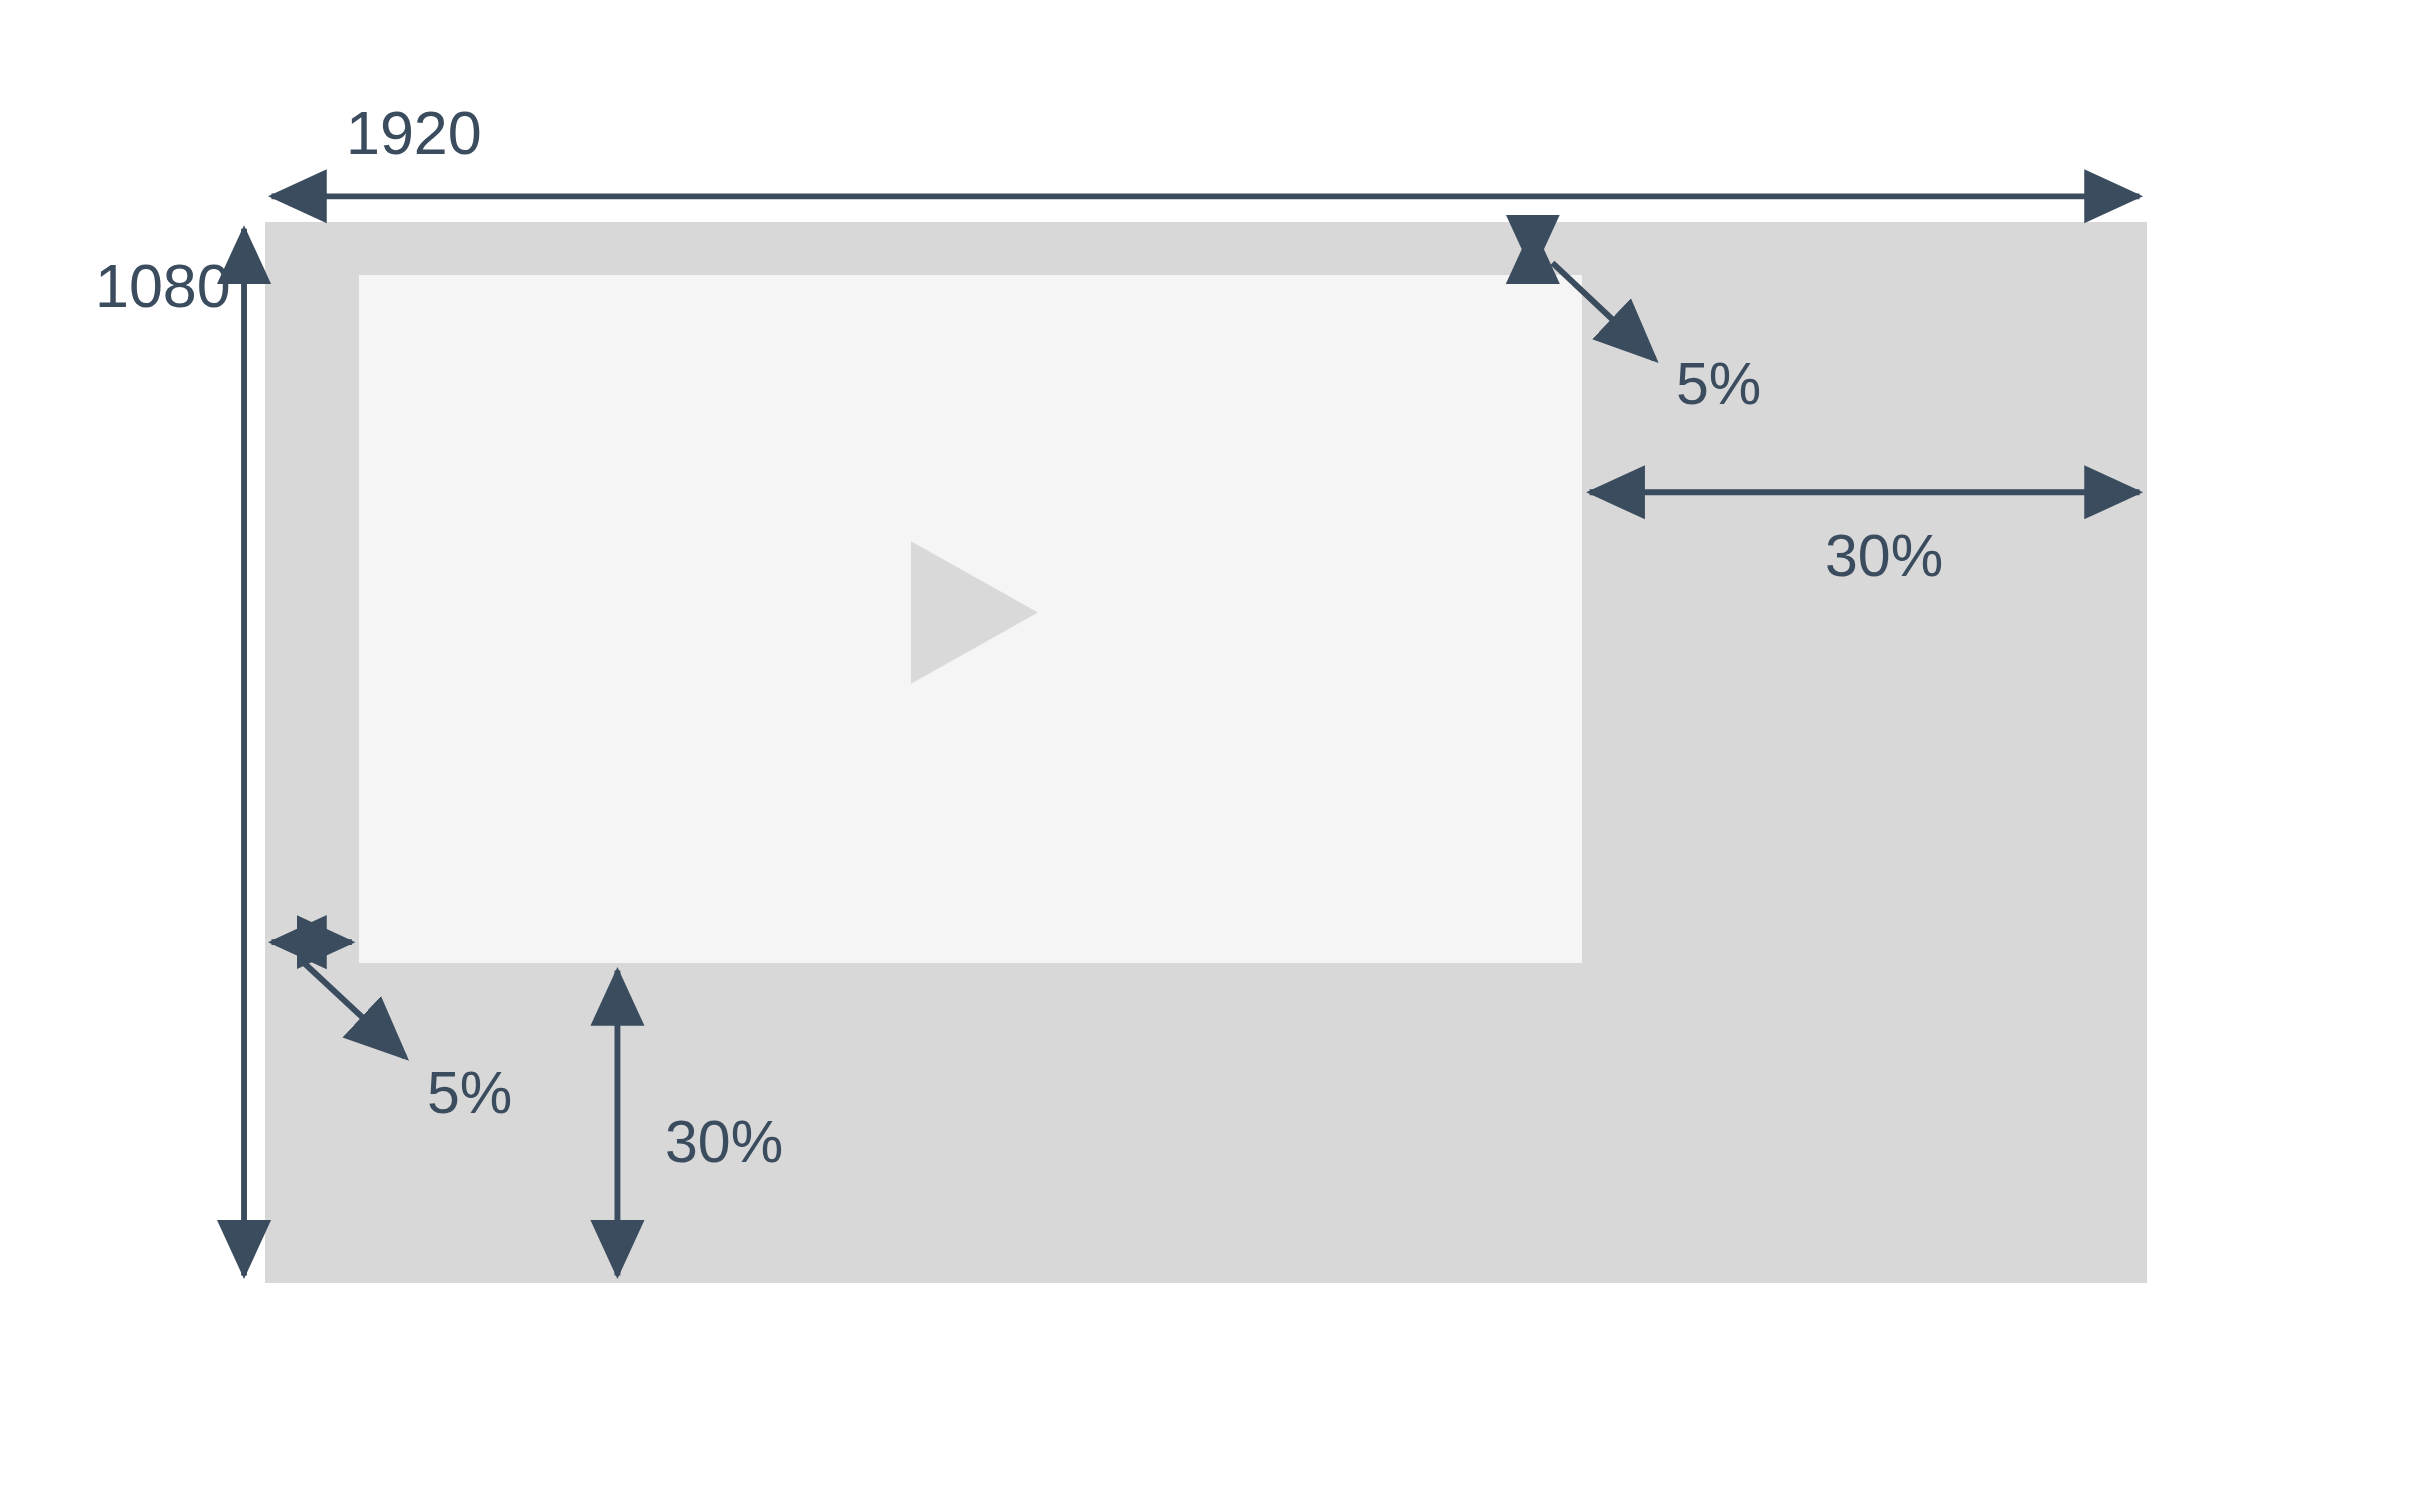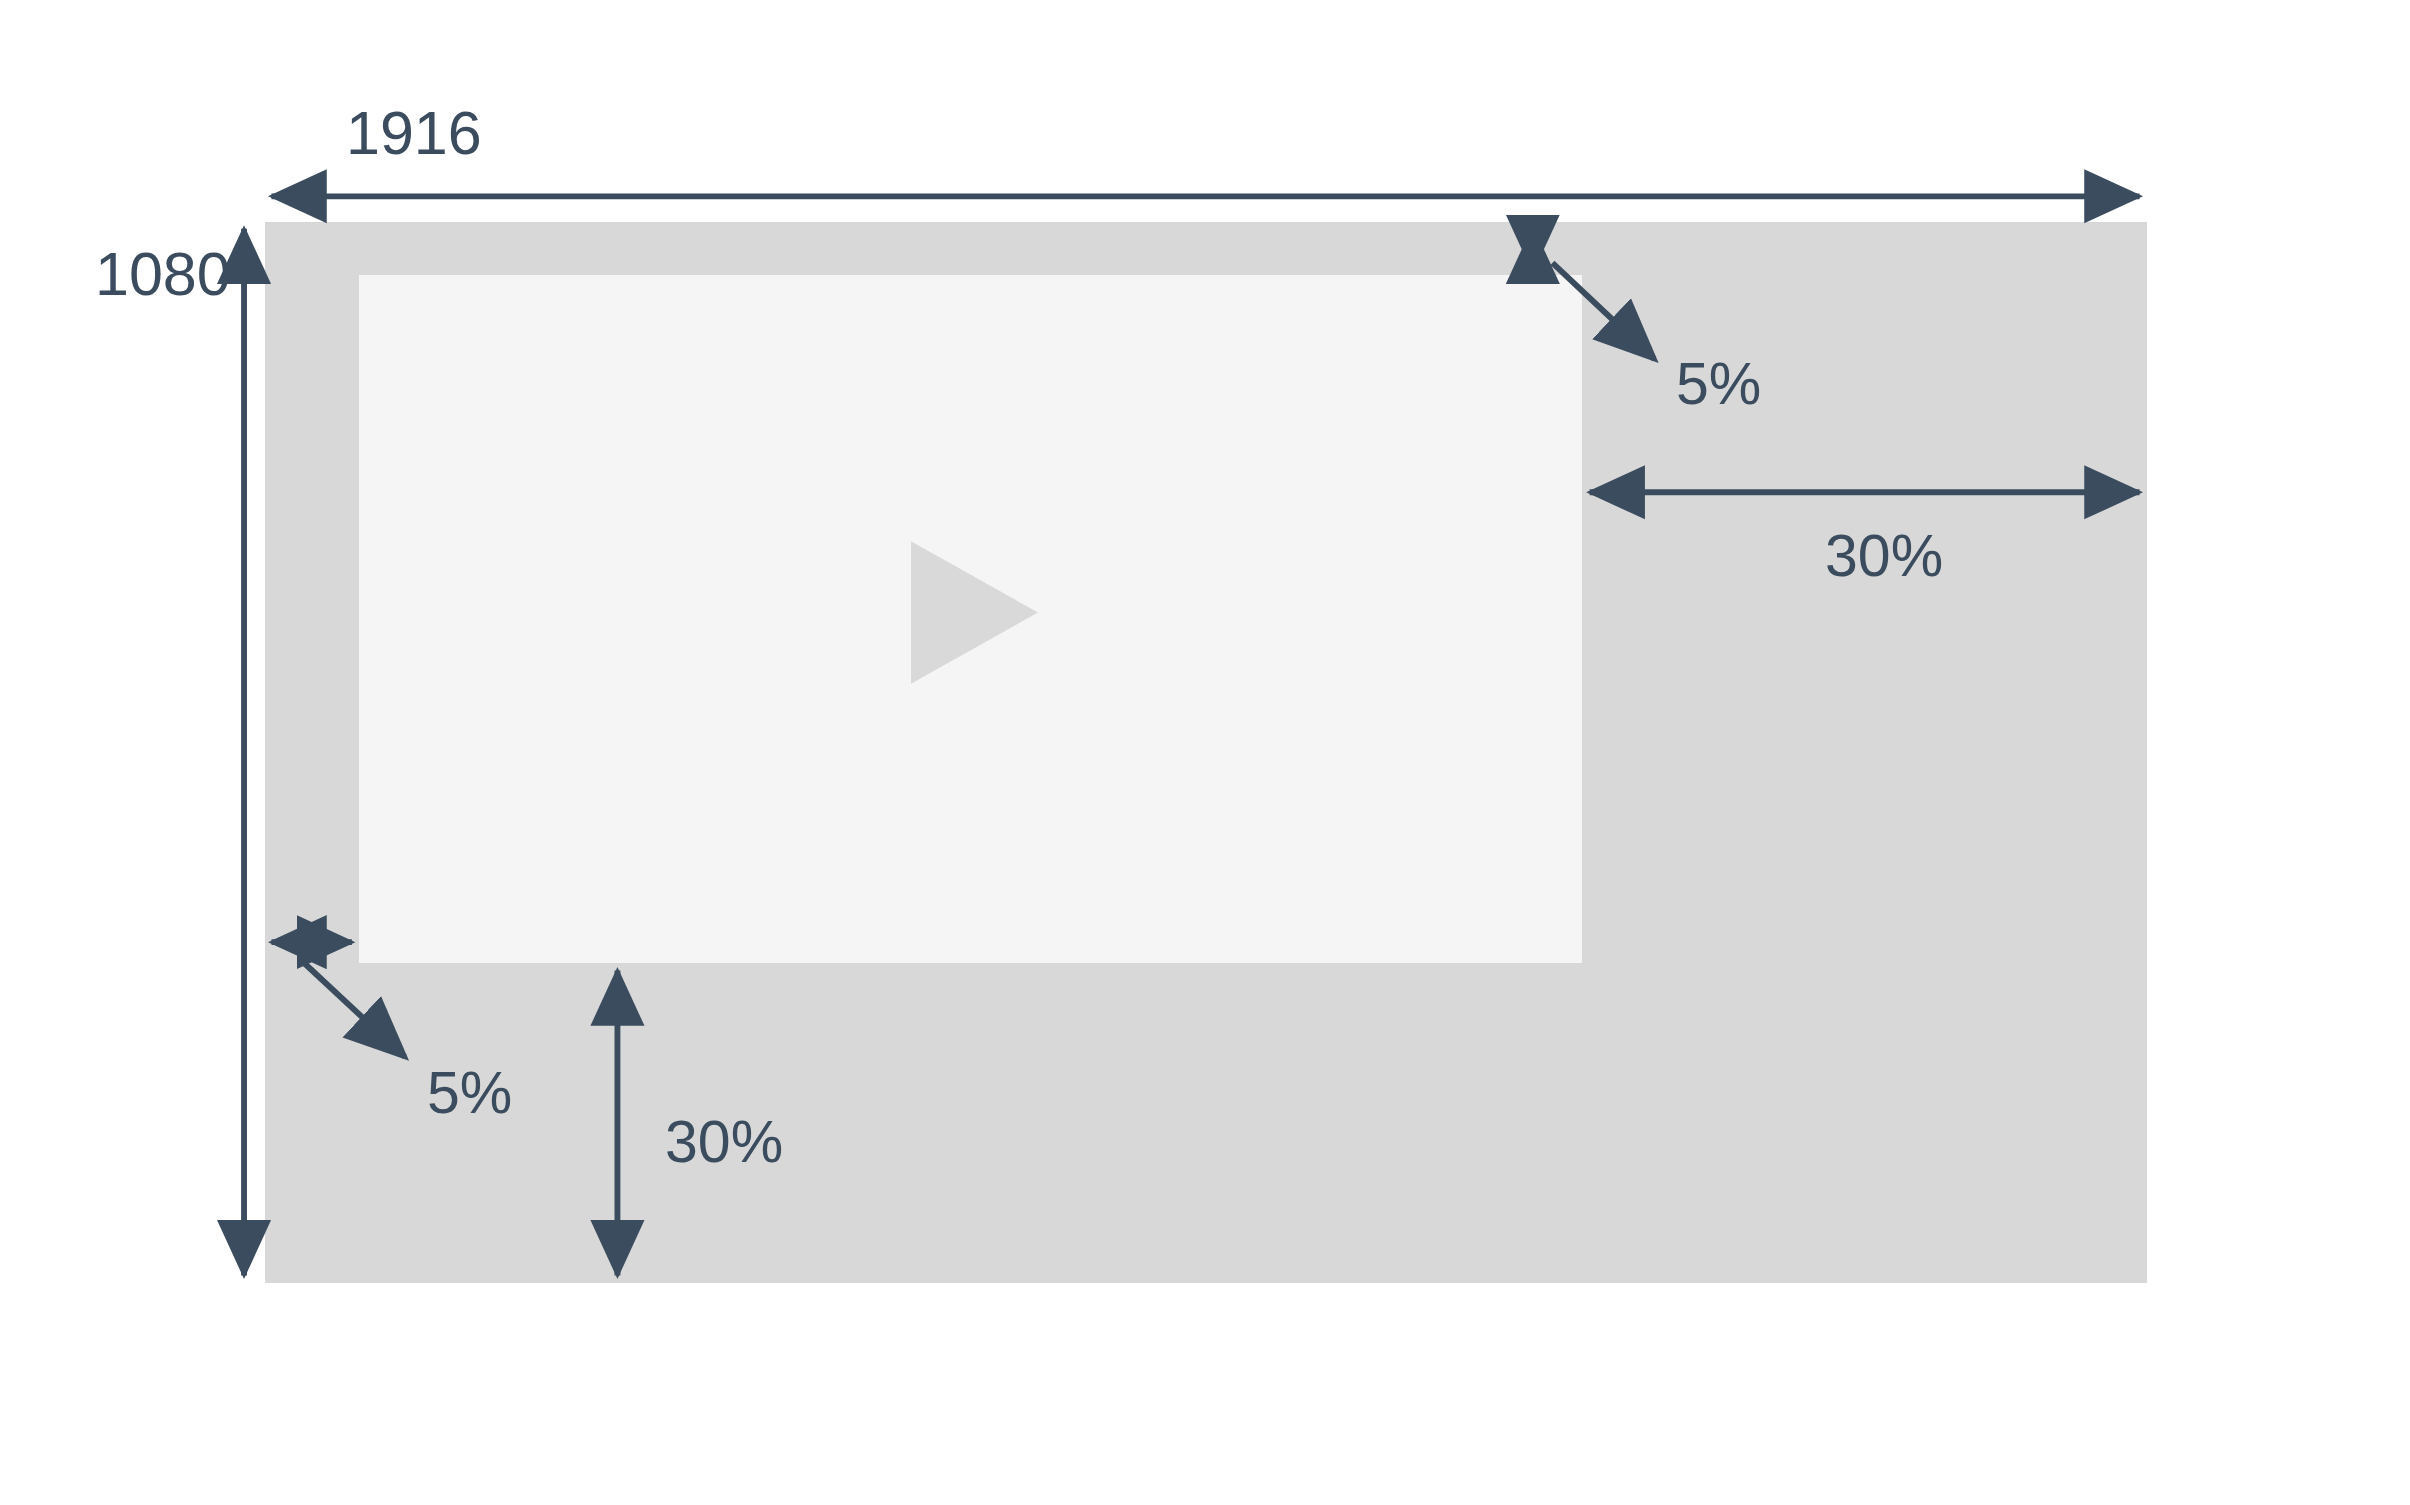--- a/index.html
+++ b/index.html
@@ -52,21 +52,21 @@
     white-space: nowrap;
     line-height: 1;
   }
   #label-width {
     left: 346px;
     top: 103px;
     font-size: 61px;
   }
   #label-height {
     left: 95px;
-    top: 244px;
+    top: 256px;
     font-size: 61px;
   }
   #label-pct-top-right {
     left: 1676px;
     top: 355px;
     font-size: 59px;
   }
   #label-pct-right {
     left: 1825px;
     top: 527px;
@@ -127,21 +127,21 @@
 
     <line x1="1622" y1="502" x2="2183" y2="502" stroke="#3a4c5e" stroke-width="6" marker-start="url(#ah-start)" marker-end="url(#ah-end)"></line>
 
     <line x1="277" y1="961" x2="359" y2="961" stroke="#3a4c5e" stroke-width="6" marker-start="url(#ah-start)" marker-end="url(#ah-end)"></line>
 
     <line x1="310" y1="982" x2="413" y2="1078" stroke="#3a4c5e" stroke-width="6" marker-end="url(#ah-lead)"></line>
 
     <line x1="630" y1="990" x2="630" y2="1301" stroke="#3a4c5e" stroke-width="6" marker-start="url(#ah-start)" marker-end="url(#ah-end)"></line>
   </svg>
 
-  <div class="dim-label" id="label-width">1916</div>
+  <div class="dim-label" id="label-width">1920</div>
 
   <div class="dim-label" id="label-height">1080</div>
 
   <div class="dim-label" id="label-pct-top-right">5%</div>
 
   <div class="dim-label" id="label-pct-right">30%</div>
 
   <div class="dim-label" id="label-pct-bottom-left">5%</div>
 
   <div class="dim-label" id="label-pct-bottom">30%</div>

